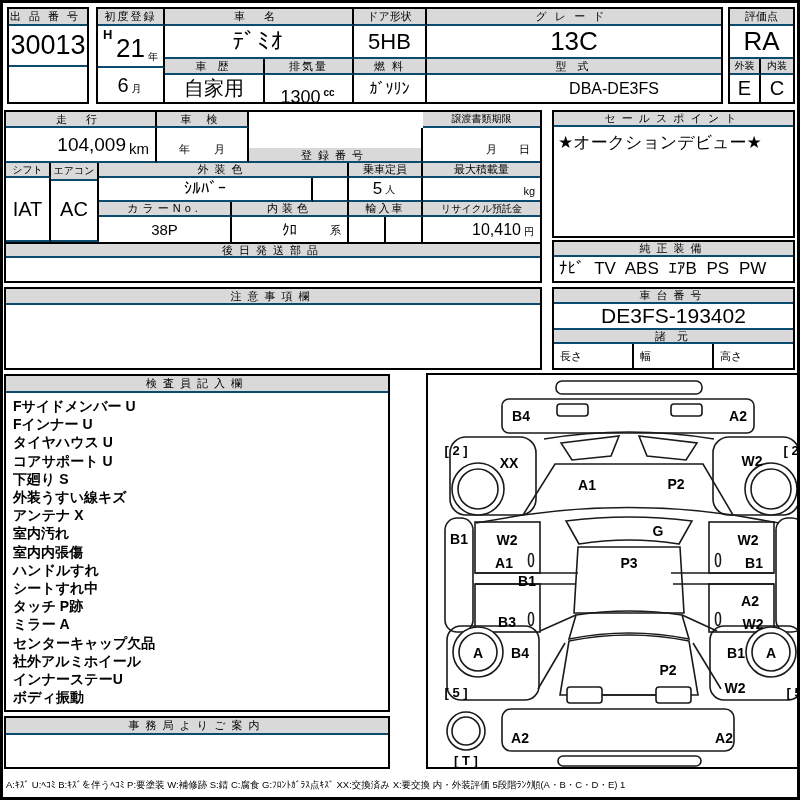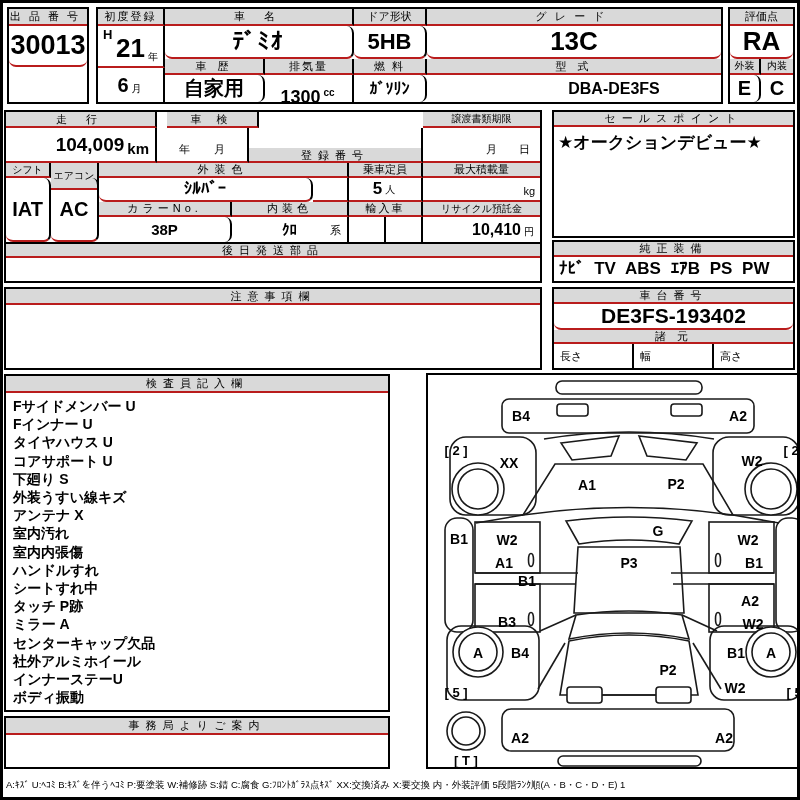--- a/index.html
+++ b/index.html
@@ -3,22 +3,22 @@
 <meta charset="utf-8">
 <style>
   html,body{margin:0;padding:0;background:#888;}
   .sheet{position:relative;width:800px;height:800px;background:#fff;
          font-family:"Liberation Sans","DejaVu Sans",sans-serif;color:#000;overflow:hidden;}
   .sheet::after{content:"";position:absolute;inset:0;box-shadow:inset 0 0 0 3px #000;pointer-events:none;}
   .bx{position:absolute;border:2px solid #000;background:#fff;box-sizing:border-box;}
   .cell{position:absolute;box-sizing:border-box;display:flex;align-items:center;justify-content:center;overflow:hidden;}
   .gh{background:#d9d9d9;font-size:11px;}
   .br{border-right:2px solid #000;}
-  .bb{border-bottom:2px solid #b91c1c;text-align:right;}
-  .v{font-weight:bold;border-radius:7px;}
+  .bb{border-bottom:2px solid #0c4a6e;text-align:right;}
+  .v{font-weight:normal;}
   .left{justify-content:flex-start;}
   .right{justify-content:flex-end;}
   .bottom{align-items:flex-end;}
   .sp2{letter-spacing:2px;}.sp4{letter-spacing:4px;}.sp6{letter-spacing:6px;}.sp8{letter-spacing:8px;}
   .unit{font-size:10px;font-weight:normal;margin:0 2px 2px 3px;align-self:flex-end;}
   .ins-item{font-size:14px;font-weight:bold;line-height:18.2px;white-space:nowrap;}
   .dlbl{font:bold 14px "Liberation Sans","DejaVu Sans",sans-serif;text-anchor:middle;fill:#000;}
   .dbr{font:bold 13px "Liberation Sans","DejaVu Sans",sans-serif;text-anchor:middle;fill:#000;}
   .legend{position:absolute;left:6px;top:779px;width:790px;font-size:9.5px;white-space:nowrap;color:#000;}
   svg text{user-select:none;}
@@ -74,40 +74,40 @@
     <div class="cell v bb" style="left:0;top:17px;width:63px;height:33px;font-size:26px;">RA</div>
     <div class="cell gh bb br" style="left:0;top:50px;width:31px;height:16px;font-size:10px;">外装</div>
     <div class="cell gh bb" style="left:31px;top:50px;width:32px;height:16px;font-size:10px;">内装</div>
     <div class="cell v br" style="left:0;top:66px;width:31px;height:27px;font-size:20px;">E</div>
     <div class="cell v" style="left:31px;top:66px;width:32px;height:27px;font-size:20px;">C</div>
   </div>
 
   <div class="bx" style="left:4px;top:110px;width:538px;height:173px;">
 
     <div class="cell gh bb br sp8" style="left:0;top:0;width:151px;height:16px;">走 行</div>
-    <div class="cell gh bb br sp6" style="left:161px;top:0;width:92px;height:16px;">車 検</div>
+    <div class="cell gh bb br sp6" style="left:151px;top:0;width:92px;height:16px;">車 検</div>
     <div class="cell gh bb br sp6" style="left:243px;top:0;width:174px;height:16px;margin-top:36px;">登録番号</div>
     <div class="cell gh bb" style="left:417px;top:0;width:117px;height:16px;font-size:10px;">譲渡書類期限</div>
 
     <div class="cell bb br right" style="left:0;top:16px;width:151px;height:35px;padding-right:6px;">
       <span class="v" style="font-size:19px;">104,009</span>
       <span class="v" style="font-size:15px;margin-left:3px;align-self:flex-end;margin-bottom:4px;">km</span>
     </div>
     <div class="cell bb br bottom" style="left:151px;top:16px;width:92px;height:35px;padding-bottom:4px;gap:24px;font-size:11px;">
       <span>年</span>
       <span>月</span>
     </div>
     <div class="cell bb br" style="left:243px;top:16px;width:174px;height:35px;"></div>
     <div class="cell bb bottom right" style="left:417px;top:16px;width:117px;height:35px;padding-bottom:4px;padding-right:10px;gap:22px;font-size:11px;">
       <span>月</span>
       <span>日</span>
     </div>
 
     <div class="cell gh bb br" style="left:0;top:51px;width:45px;height:15px;font-size:10px;">シフト</div>
-    <div class="cell gh bb br" style="left:45px;top:51px;width:48px;height:27px;font-size:10px;">エアコン</div>
+    <div class="cell gh bb br" style="left:45px;top:51px;width:48px;height:18px;font-size:10px;">エアコン</div>
     <div class="cell gh bb br sp6" style="left:93px;top:51px;width:250px;height:15px;">外装色</div>
     <div class="cell gh bb br" style="left:343px;top:51px;width:74px;height:15px;">乗車定員</div>
     <div class="cell gh bb" style="left:417px;top:51px;width:117px;height:15px;">最大積載量</div>
 
     <div class="cell v bb br" style="left:0;top:66px;width:45px;height:64px;font-size:20px;">IAT</div>
     <div class="cell v bb br" style="left:45px;top:66px;width:48px;height:64px;font-size:20px;">AC</div>
 
     <div class="cell v bb br" style="left:93px;top:66px;width:214px;height:24px;font-size:17px;">ｼﾙﾊﾞｰ</div>
     <div class="cell bb br" style="left:307px;top:66px;width:36px;height:24px;"></div>
     <div class="cell bb br" style="left:343px;top:66px;width:74px;height:24px;">

